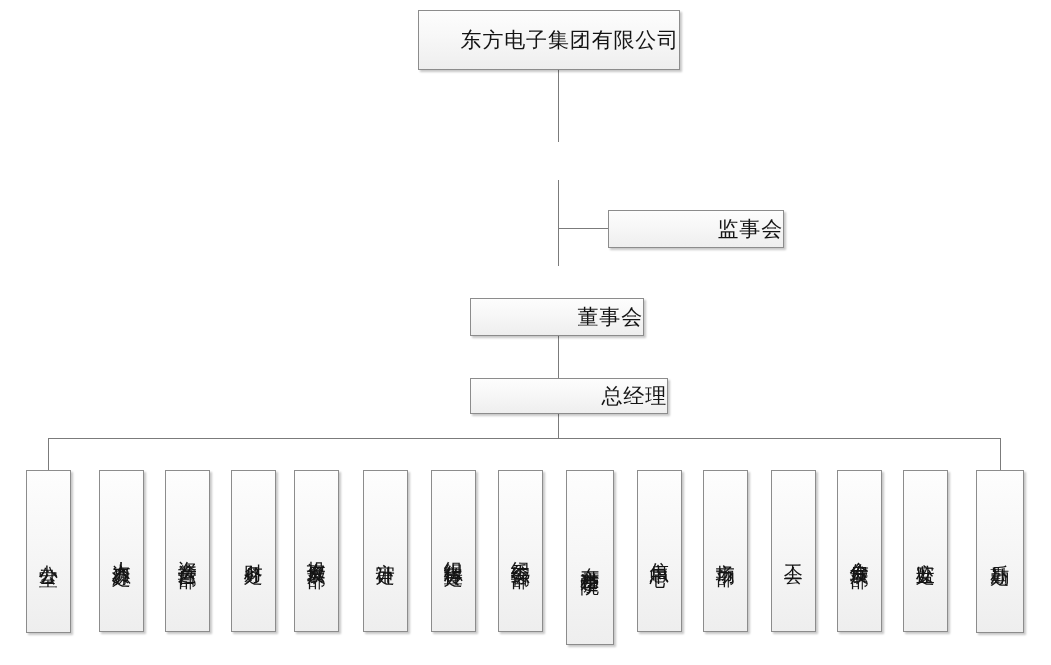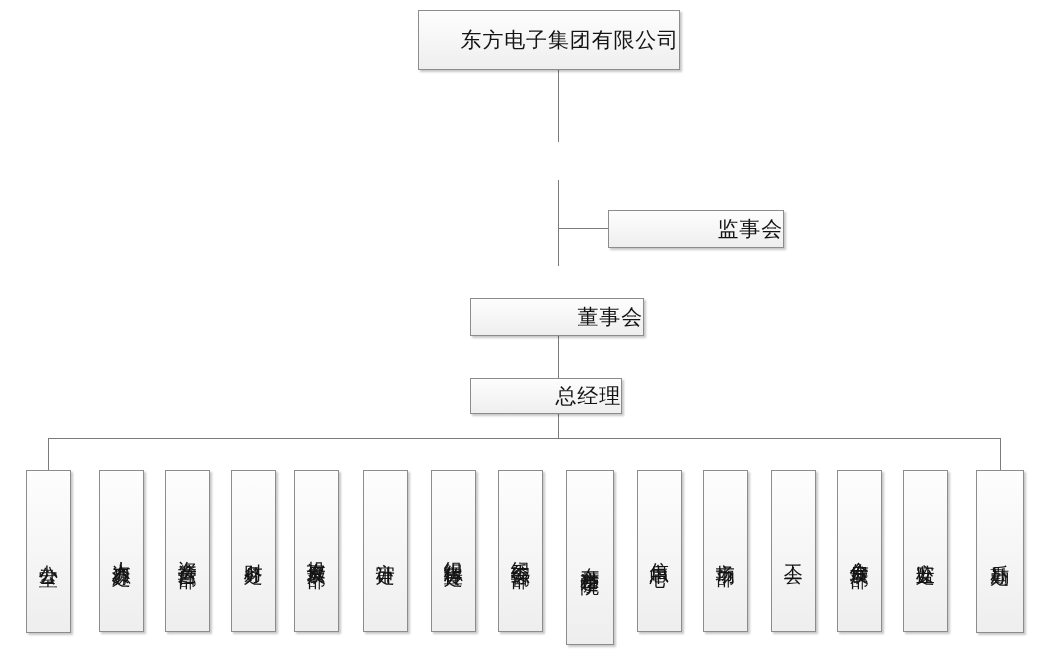--- a/index.html
+++ b/index.html
@@ -94,21 +94,21 @@
 
 
   <div class="node h-text" style="left:608px; top:210px; width:176px; height:38px;">
     <span class="label">监事会</span>
   </div>
 
   <div class="node h-text" style="left:470px; top:266px; width:174px; height:38px;margin-top:32px;">
     <span class="label">董事会</span>
   </div>
 
-  <div class="node h-text" style="left:470px; top:378px; width:152px; height:36px;padding-left:8px;">
+  <div class="node h-text" style="left:470px; top:378px; width:198px; height:36px;padding-left:8px;">
     <span class="label">总经理</span>
   </div>
 
   <div class="node v-text" style="left:26px; top:470px; width:45px; height:163px;">
     <span class="label">办公室</span>
   </div>
 
   <div class="node v-text" style="left:99px; top:470px; width:45px; height:162px;">
     <span class="label">人力资源处</span>
   </div>

